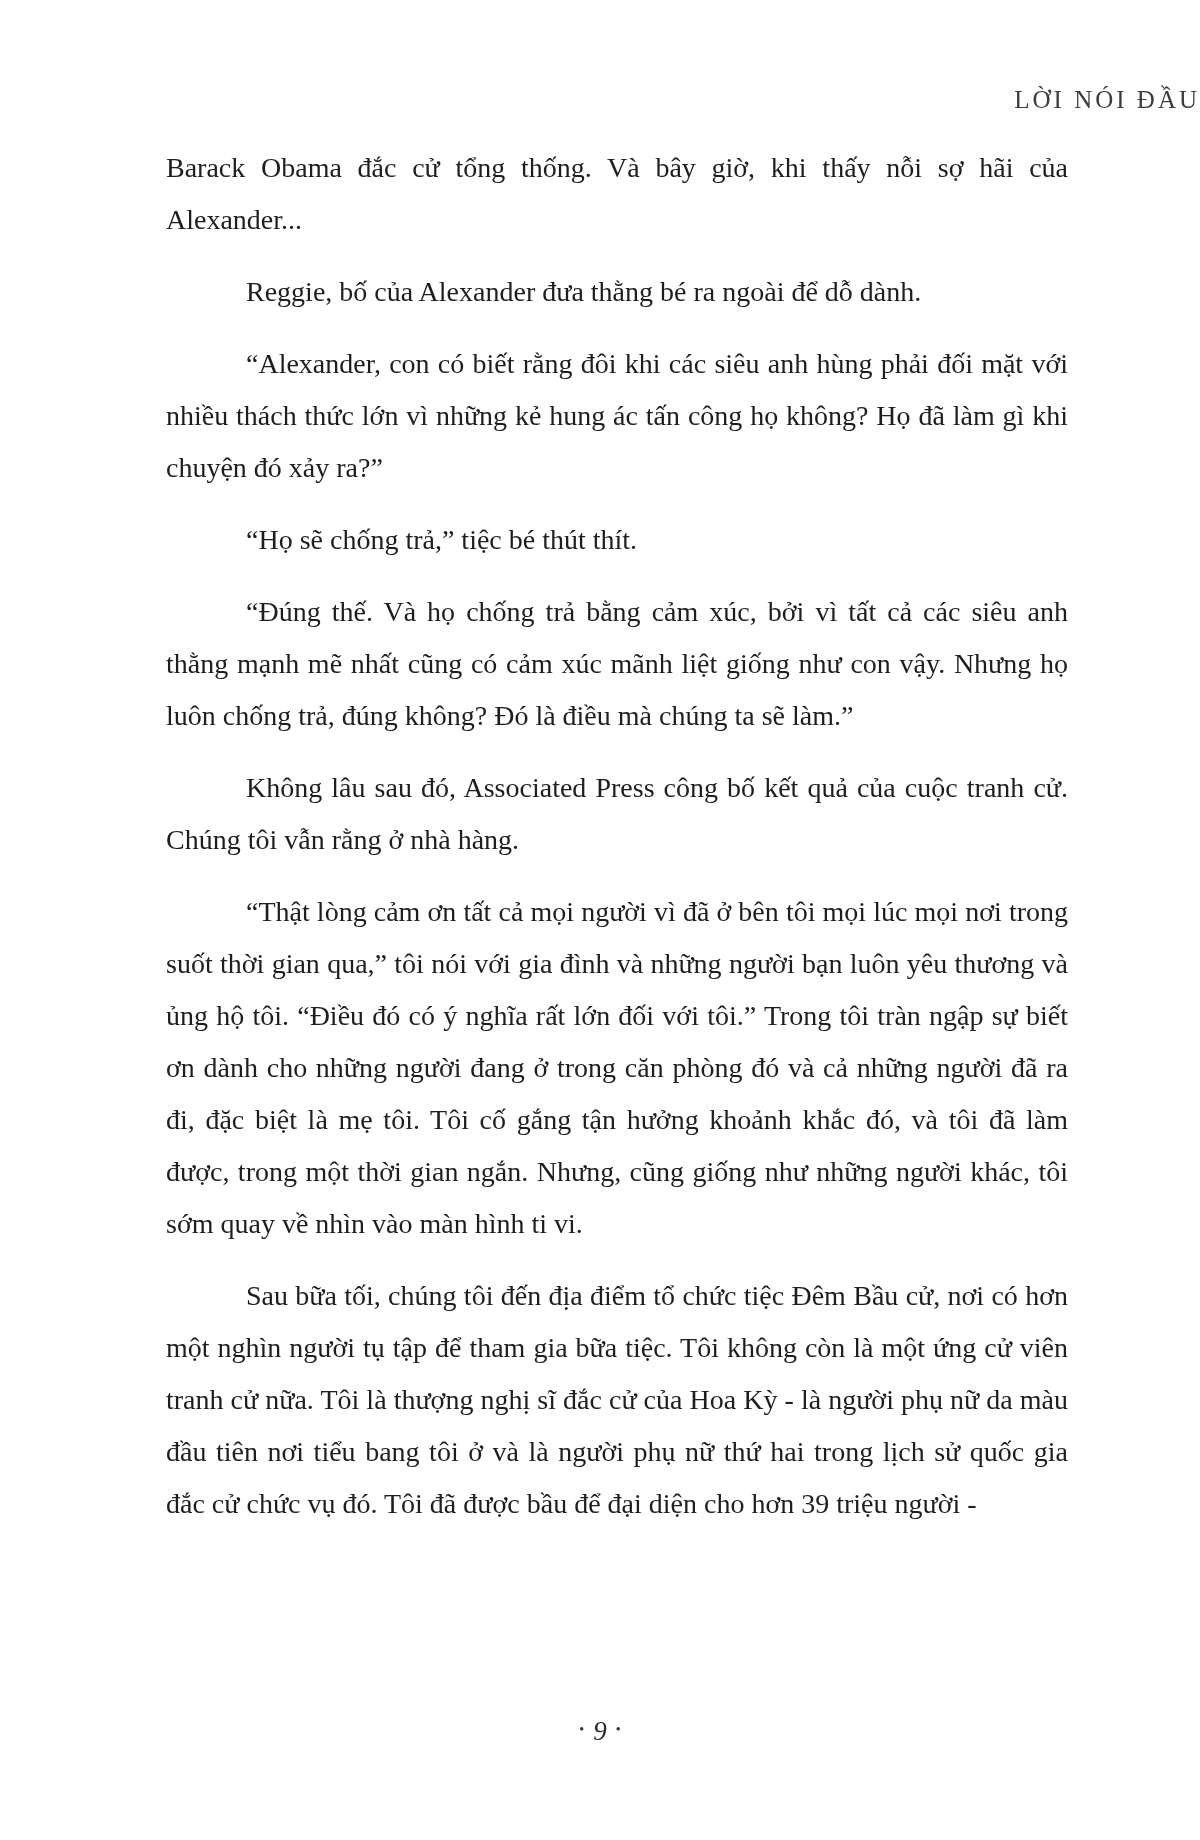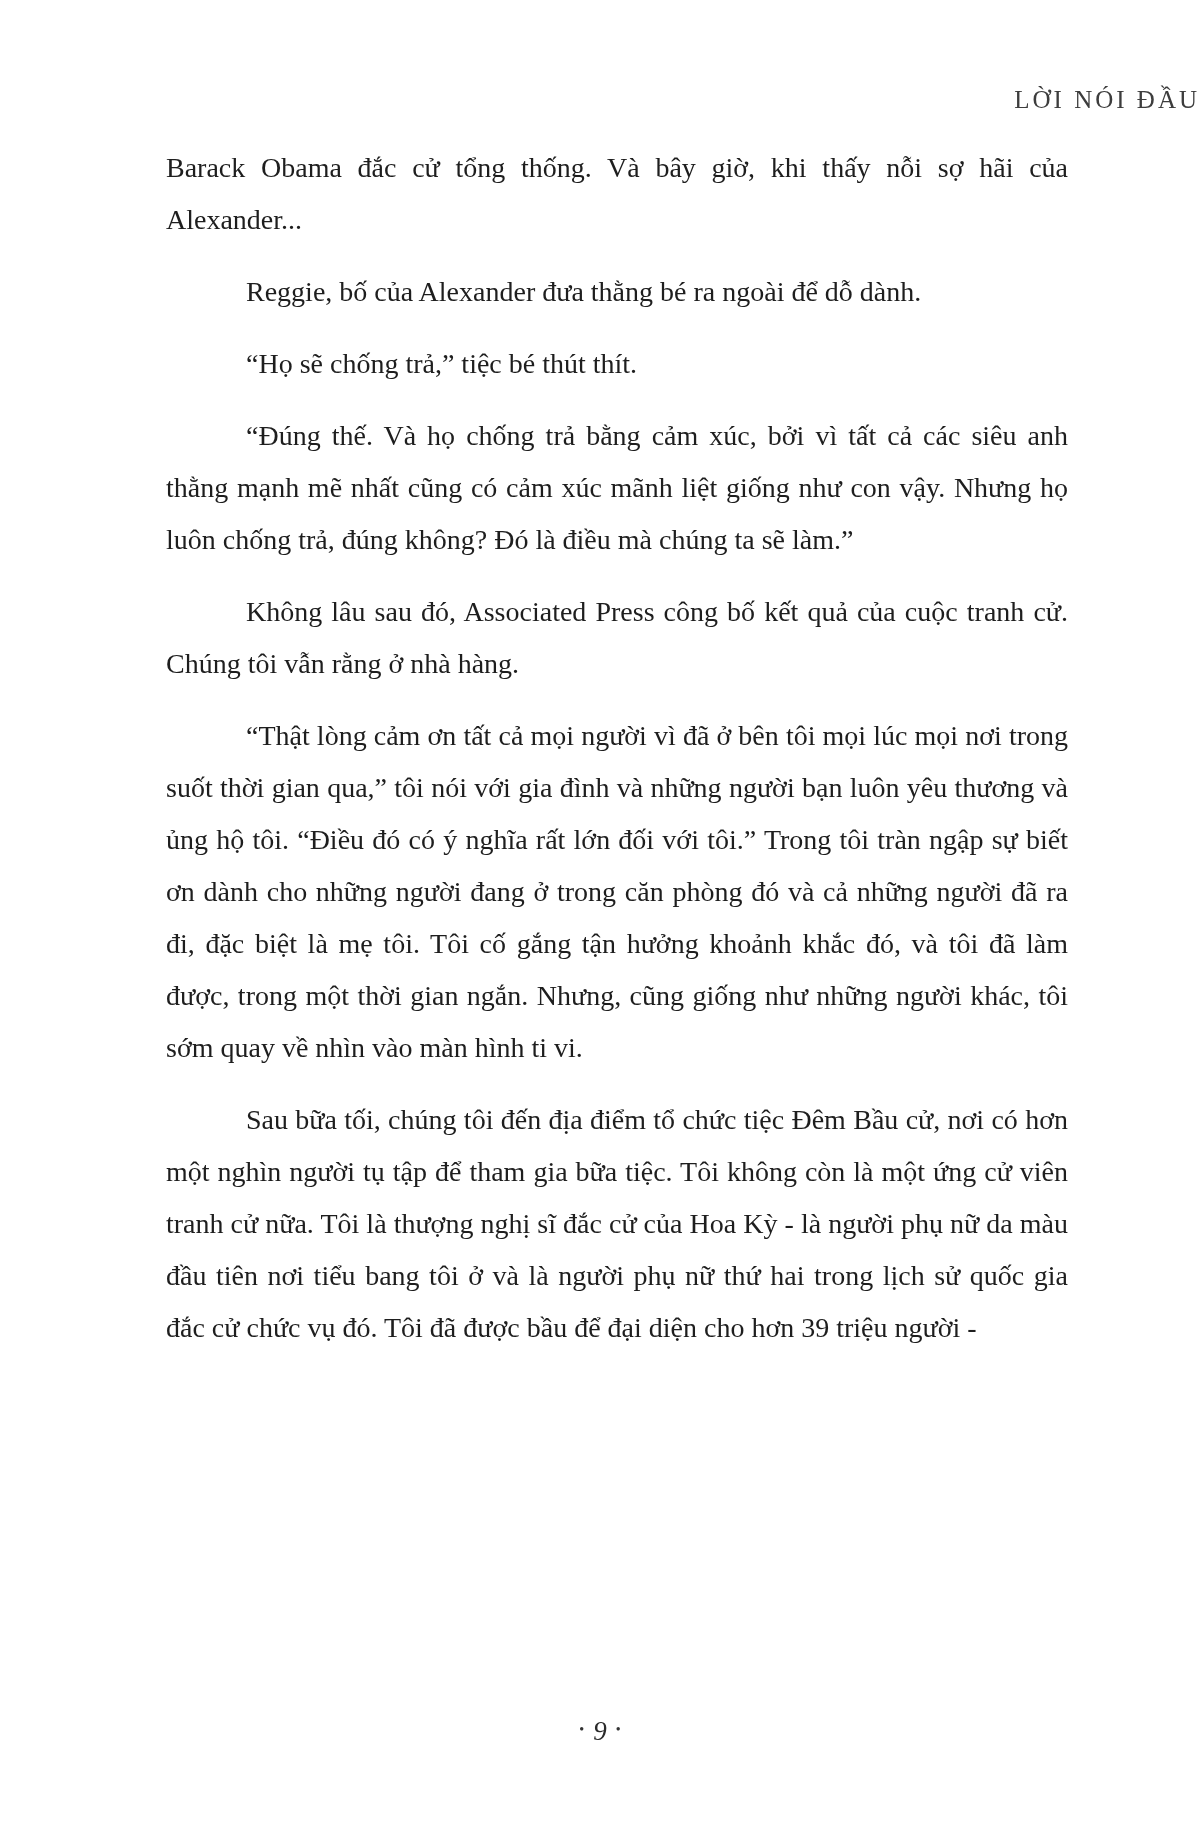--- a/index.html
+++ b/index.html
@@ -73,20 +73,21 @@
 </head>
 <body>
 
 <div class="page">
 
   <div class="running-head">LỜI NÓI ĐẦU</div>
 
   <div class="body-text">
     <p class="continuation">Barack Obama đắc cử tổng thống. Và bây giờ, khi thấy nỗi sợ hãi của Alexander...</p>
     <p>Reggie, bố của Alexander đưa thằng bé ra ngoài để dỗ dành.</p>
+    <p>“Alexander, con có biết rằng đôi khi các siêu anh hùng phải đối mặt với nhiều thách thức lớn vì những kẻ hung ác tấn công họ không? Họ đã làm gì khi chuyện đó xảy ra?”</p>
     <p>“Họ sẽ chống trả,” tiệc bé thút thít.</p>
     <p>“Đúng thế. Và họ chống trả bằng cảm xúc, bởi vì tất cả các siêu anh thằng mạnh mẽ nhất cũng có cảm xúc mãnh liệt giống như con vậy. Nhưng họ luôn chống trả, đúng không? Đó là điều mà chúng ta sẽ làm.”</p>
     <p>Không lâu sau đó, Associated Press công bố kết quả của cuộc tranh cử. Chúng tôi vẫn rằng ở nhà hàng.</p>
     <p>“Thật lòng cảm ơn tất cả mọi người vì đã ở bên tôi mọi lúc mọi nơi trong suốt thời gian qua,” tôi nói với gia đình và những người bạn luôn yêu thương và ủng hộ tôi. “Điều đó có ý nghĩa rất lớn đối với tôi.” Trong tôi tràn ngập sự biết ơn dành cho những người đang ở trong căn phòng đó và cả những người đã ra đi, đặc biệt là mẹ tôi. Tôi cố gắng tận hưởng khoảnh khắc đó, và tôi đã làm được, trong một thời gian ngắn. Nhưng, cũng giống như những người khác, tôi sớm quay về nhìn vào màn hình ti vi.</p>
     <p>Sau bữa tối, chúng tôi đến địa điểm tổ chức tiệc Đêm Bầu cử, nơi có hơn một nghìn người tụ tập để tham gia bữa tiệc. Tôi không còn là một ứng cử viên tranh cử nữa. Tôi là thượng nghị sĩ đắc cử của Hoa Kỳ - là người phụ nữ da màu đầu tiên nơi tiểu bang tôi ở và là người phụ nữ thứ hai trong lịch sử quốc gia đắc cử chức vụ đó. Tôi đã được bầu để đại diện cho hơn 39 triệu người -</p>
   </div>
 
   <div class="page-footer">
     <span class="dot">•</span><span class="num">9</span><span class="dot">•</span>
   </div>

